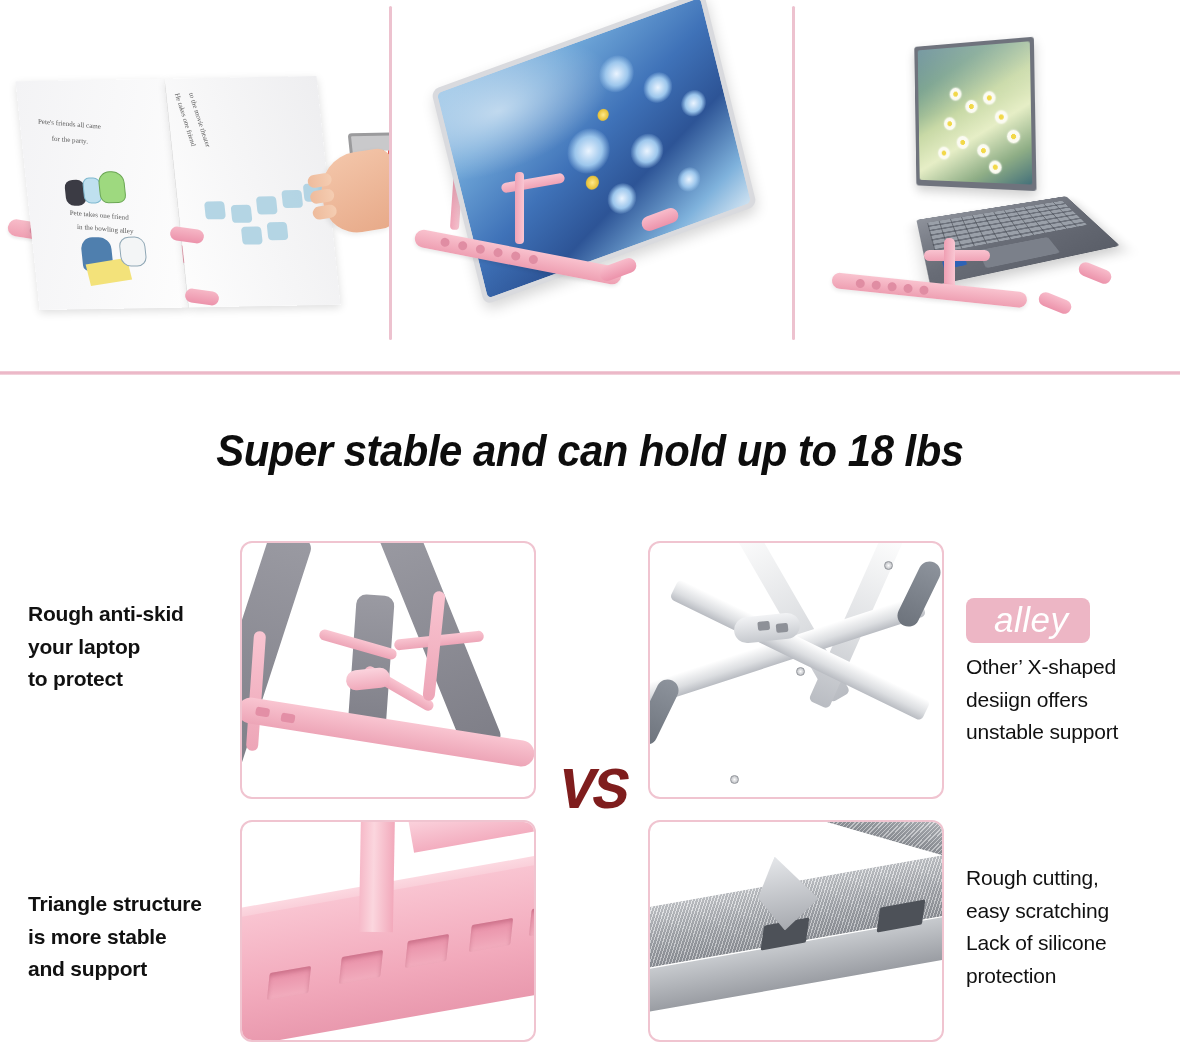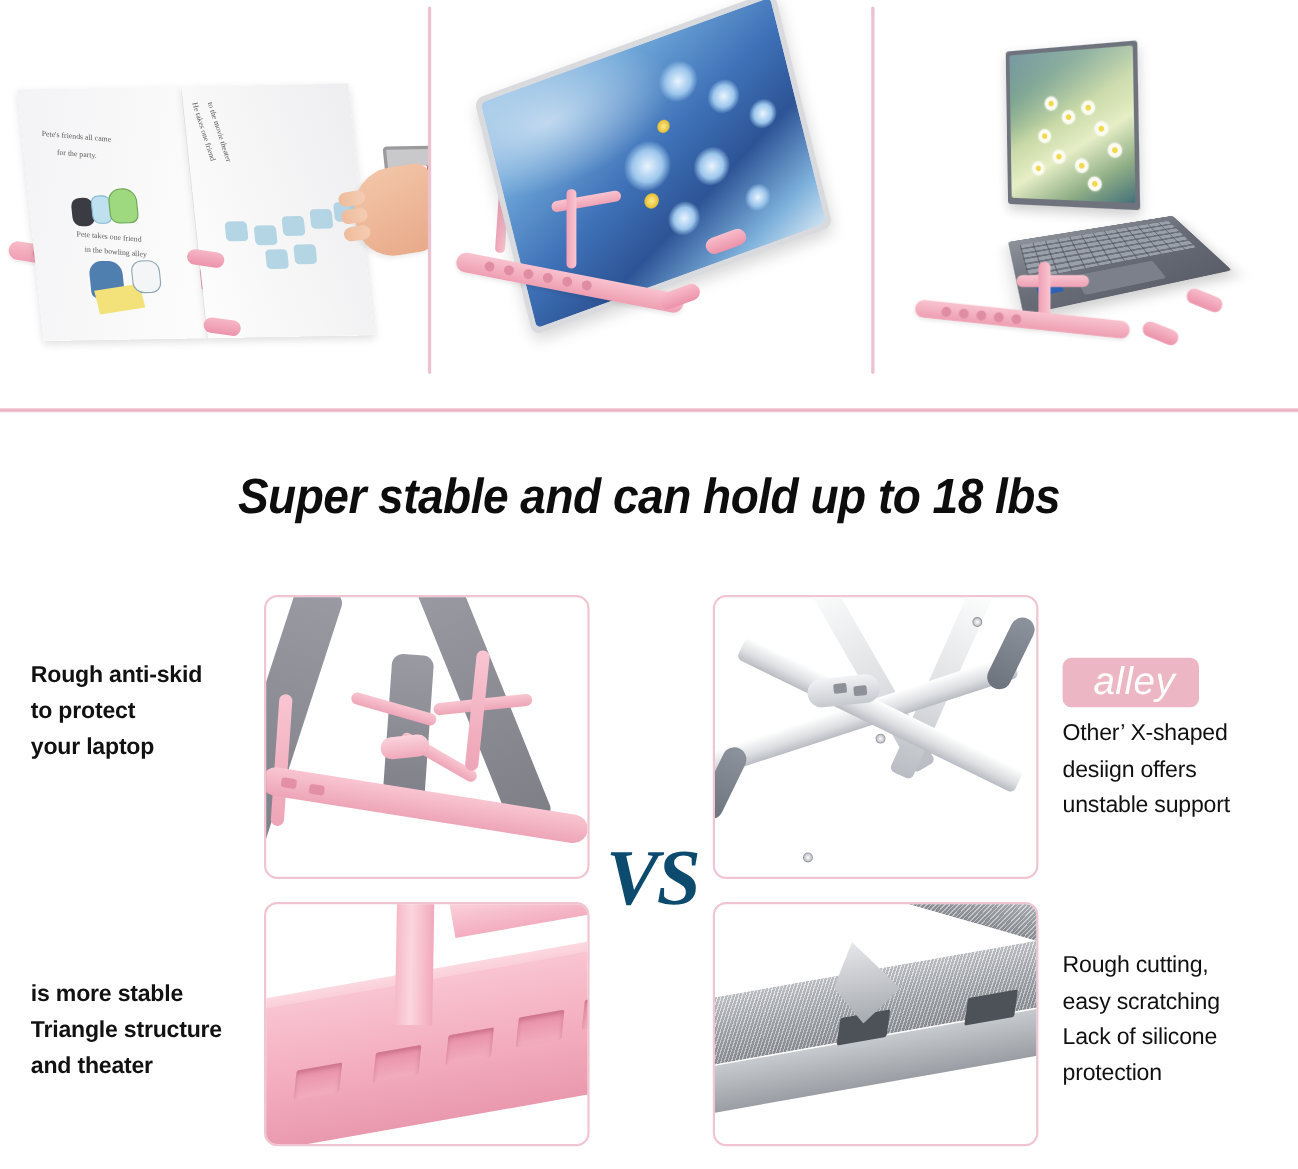--- a/index.html
+++ b/index.html
@@ -259,22 +259,22 @@
   .mt-3 { left: 120px; top: -26px; width: 230px; height: 42px; transform: rotate(16deg); }
   .mt-hole { position: absolute; width: 46px; height: 24px; background: #4d5158;
              border-radius: 2px; transform: rotate(-10deg) skewX(-18deg); }
   .mt-burr { position: absolute; left: 108px; top: 44px; width: 58px; height: 62px;
              background: linear-gradient(145deg,#e5e7ea,#9fa2a8); transform: rotate(26deg);
              clip-path: polygon(0 0,100% 30%,72% 100%,6% 72%); }
 
   
   .vs {
     position: absolute; left: 538px; top: 762px; width: 110px; text-align: center;
-    font-family: Liberation Serif, serif; font-weight: 700; font-style: italic;
-    font-size: 72px; color: #0c4a6e; line-height: 1; letter-spacing: -2px;
+    font-family: Liberation Mono, monospace; font-weight: 700; font-style: italic;
+    font-size: 60px; color: #7f1d1d; line-height: 1; letter-spacing: -2px;
   }
 
   
   .col { position: absolute; width: 222px; }
   .col.left-top  { left: 28px;  top: 598px; }
   .col.left-bot  { left: 28px;  top: 888px; }
   .col.right-top { left: 966px; top: 598px; }
   .col.right-bot { left: 966px; top: 862px; }
 
   .tag {
@@ -482,30 +482,30 @@
     <span class="mt-hole" style="left:112px;top:100px"></span>
     <span class="mt-hole" style="left:228px;top:82px"></span>
     <span class="mt-burr"></span>
   </div>
 
   <div class="vs">VS</div>
 
   <div class="col left-top">
     <div class="body-txt">
       <div>Rough anti-skid</div>
+      <div>your laptop</div>
       <div>to protect</div>
-      <div>your laptop</div>
     </div>
   </div>
 
   <div class="col left-bot">
     <div class="body-txt">
+      <div>Triangle structure</div>
       <div>is more stable</div>
-      <div>Triangle structure</div>
-      <div>and theater</div>
+      <div>and support</div>
     </div>
   </div>
 
   <div class="col right-top">
     <span class="tag other">alley</span>
     <div class="body-txt normal">
       <div>Other’  X-shaped</div>
       <div>desiign offers</div>
       <div>unstable support</div>
     </div>

